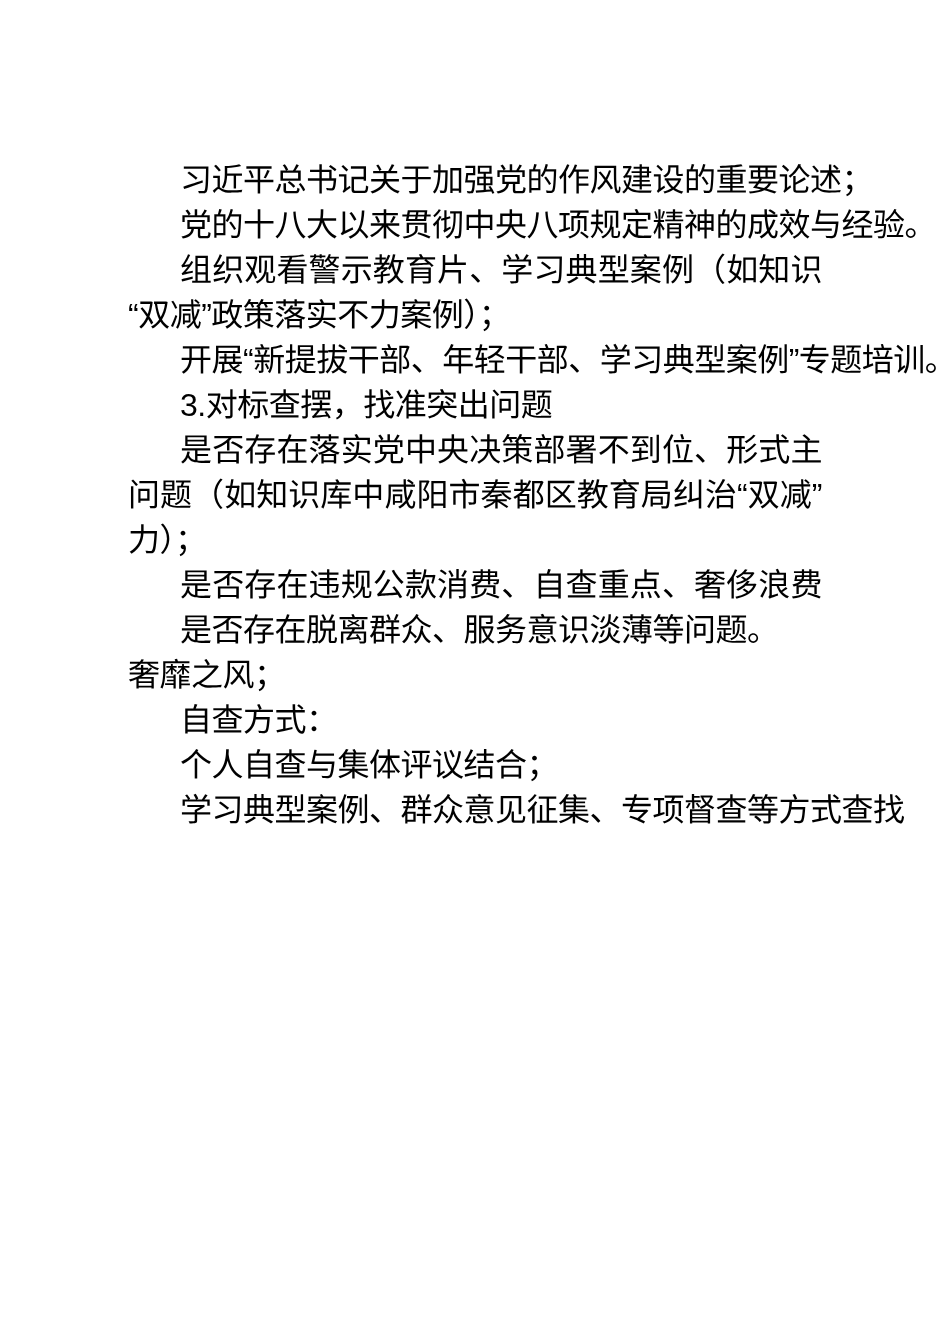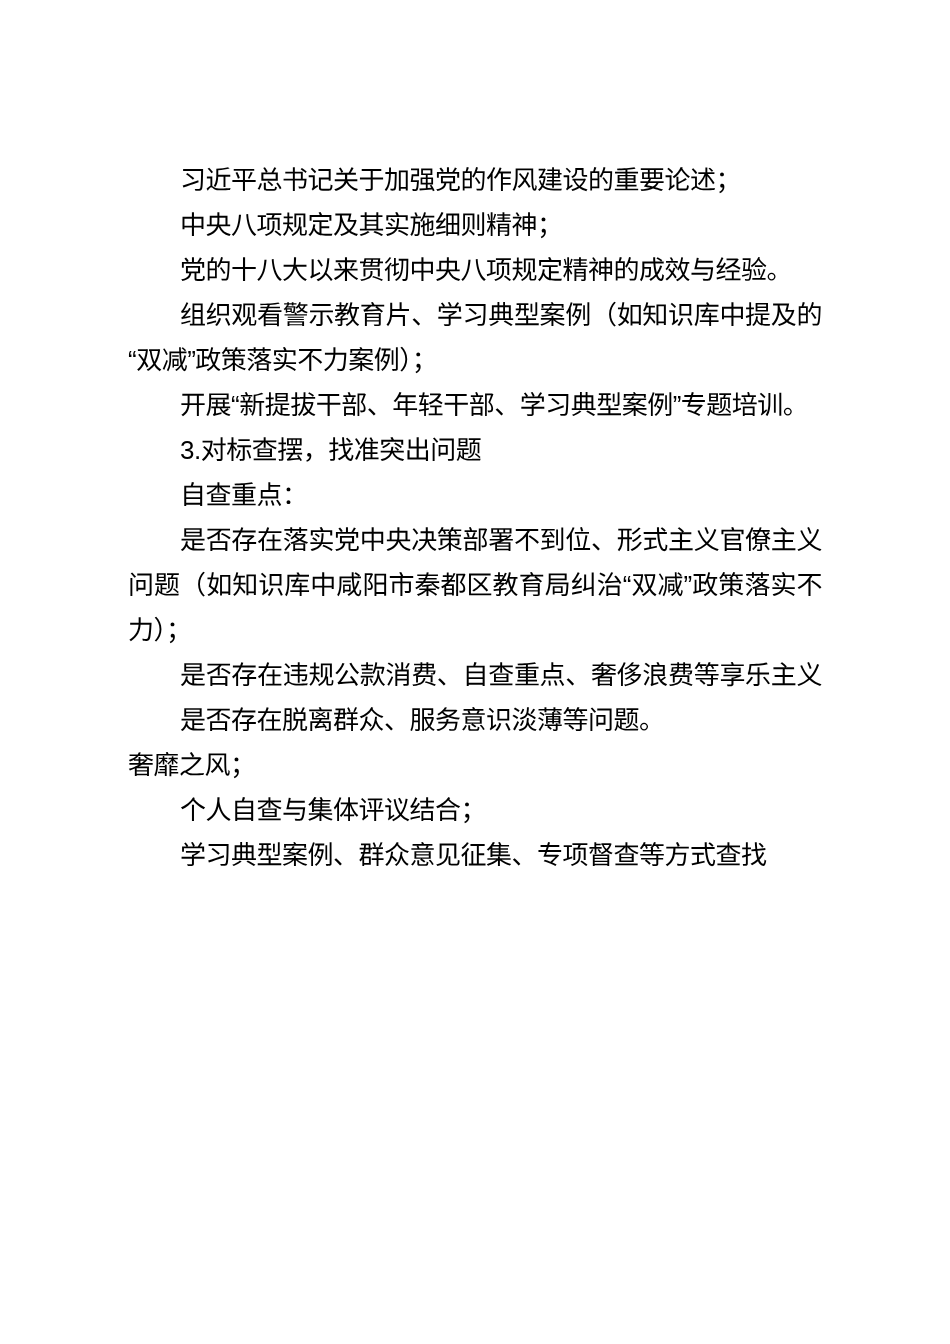--- a/index.html
+++ b/index.html
@@ -13,21 +13,21 @@
     height: 1344px;
     background: #ffffff;
     overflow: hidden;
     font-family: "Liberation Sans", "DejaVu Sans", sans-serif;
   }
   .text-block {
     position: absolute;
     left: 128px;
     top: 158px;
     width: 694px;
-    font-size: 26px;
+    font-size: 32px;
     line-height: 45px;
     color: #000000;
     letter-spacing: -0.5px;
   }
   .line {
     height: 45px;
     white-space: nowrap;
     text-align: left;
   }
   .indent {
@@ -43,29 +43,28 @@
     padding-left: 0;
     text-indent: 52px;
   }
 </style>
 </head>
 <body>
 
 <div class="page">
   <div class="text-block">
     <div class="line indent">习近平总书记关于加强党的作风建设的重要论述；</div>
-    <div class="line indent">中央八项规定及其实施细则精神；</div>
     <div class="line indent">党的十八大以来贯彻中央八项规定精神的成效与经验。</div>
     <div class="line indent fill">组织观看警示教育片、学习典型案例（如知识库中提及的</div>
     <div class="line">“双减”政策落实不力案例）；</div>
     <div class="line indent">开展“新提拔干部、年轻干部、学习典型案例”专题培训。</div>
     <div class="line indent">3.对标查摆，找准突出问题</div>
-    <div class="line indent">自查重点：</div>
     <div class="line indent fill">是否存在落实党中央决策部署不到位、形式主义官僚主义</div>
     <div class="line fill">问题（如知识库中咸阳市秦都区教育局纠治“双减”政策落实不</div>
     <div class="line">力）；</div>
     <div class="line indent fill">是否存在违规公款消费、自查重点、奢侈浪费等享乐主义</div>
     <div class="line indent">是否存在脱离群众、服务意识淡薄等问题。</div>
     <div class="line">奢靡之风；</div>
+    <div class="line indent">自查方式：</div>
     <div class="line indent">个人自查与集体评议结合；</div>
     <div class="line indent">学习典型案例、群众意见征集、专项督查等方式查找</div>
   </div>
 </div>
 
 </body></html>

